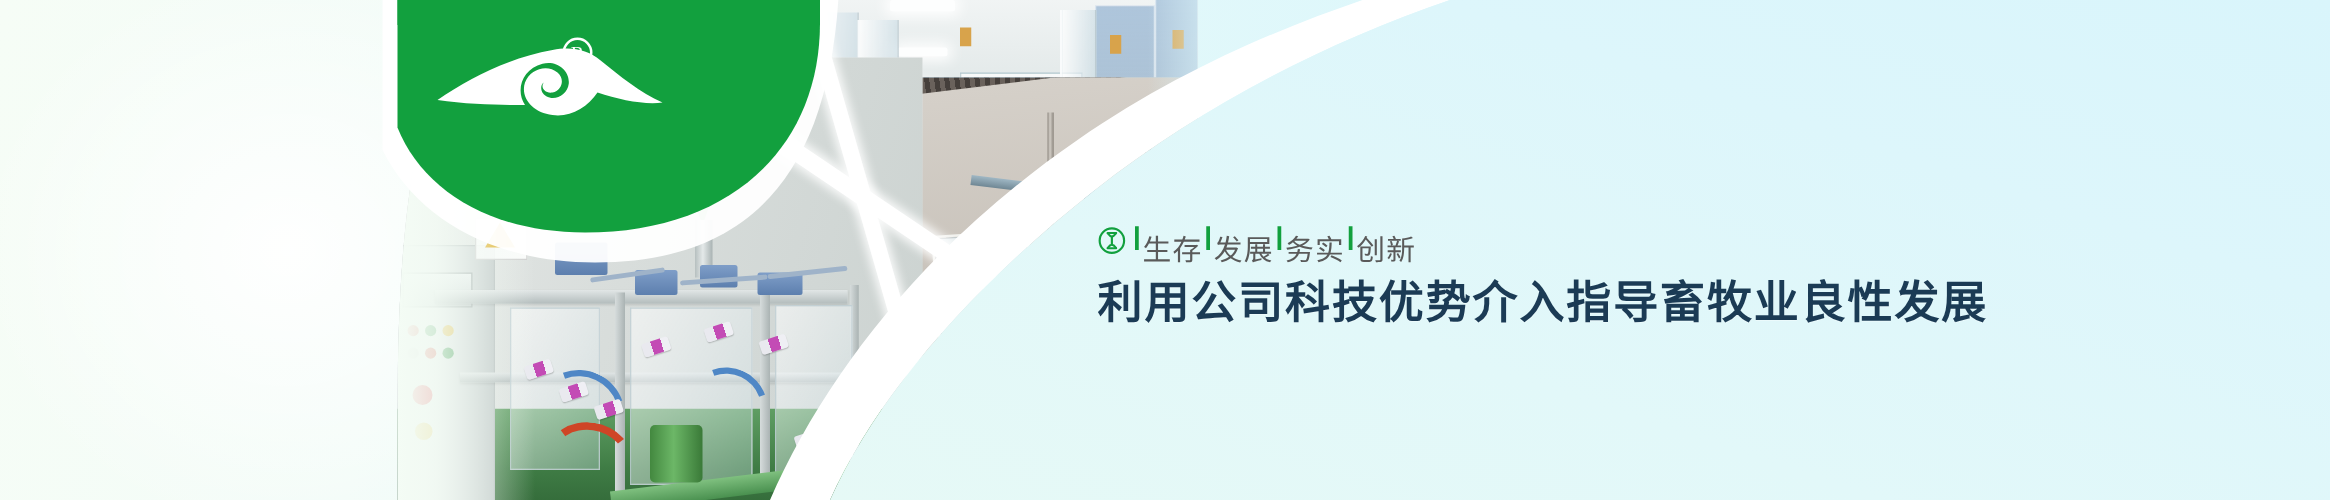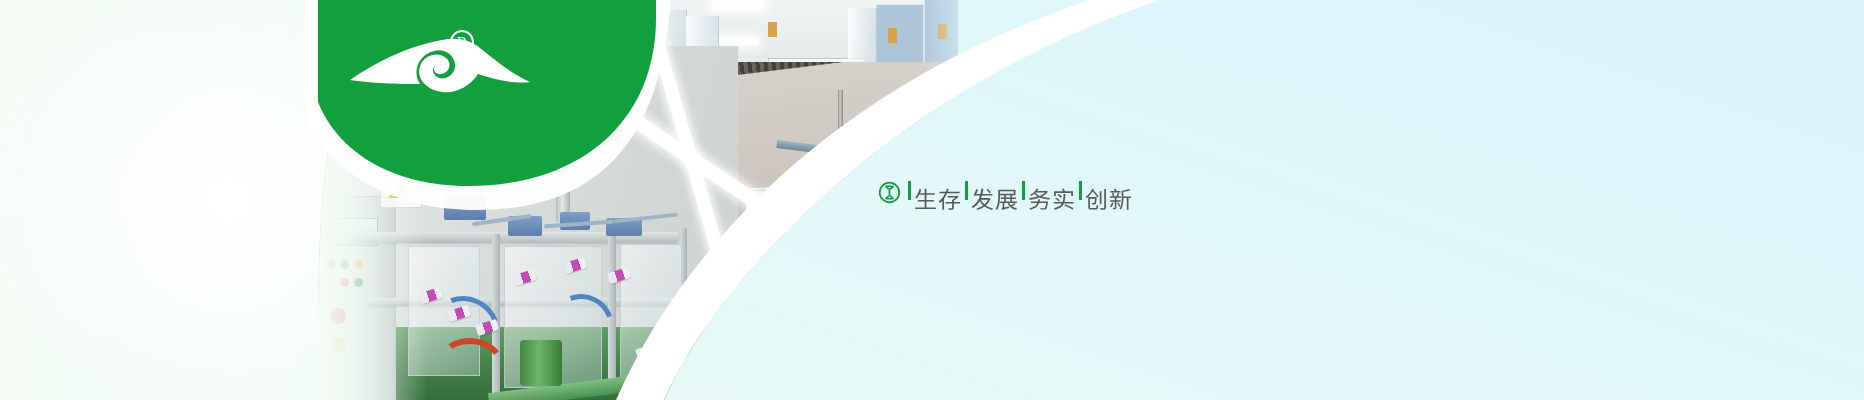--- a/index.html
+++ b/index.html
@@ -601,17 +601,18 @@
       <span class="tag-word">生存</span>
       <span class="tag-bar"></span>
       <span class="tag-word">发展</span>
       <span class="tag-bar"></span>
       <span class="tag-word">务实</span>
       <span class="tag-bar"></span>
       <span class="tag-word">创新</span>
     </div>
 
     <div class="headline">
+      <span class="headline-line">利用公司科技优势介入指导畜牧业良性发展</span>
     </div>
 
   </div>
 
 </div>
 
 </body></html>

